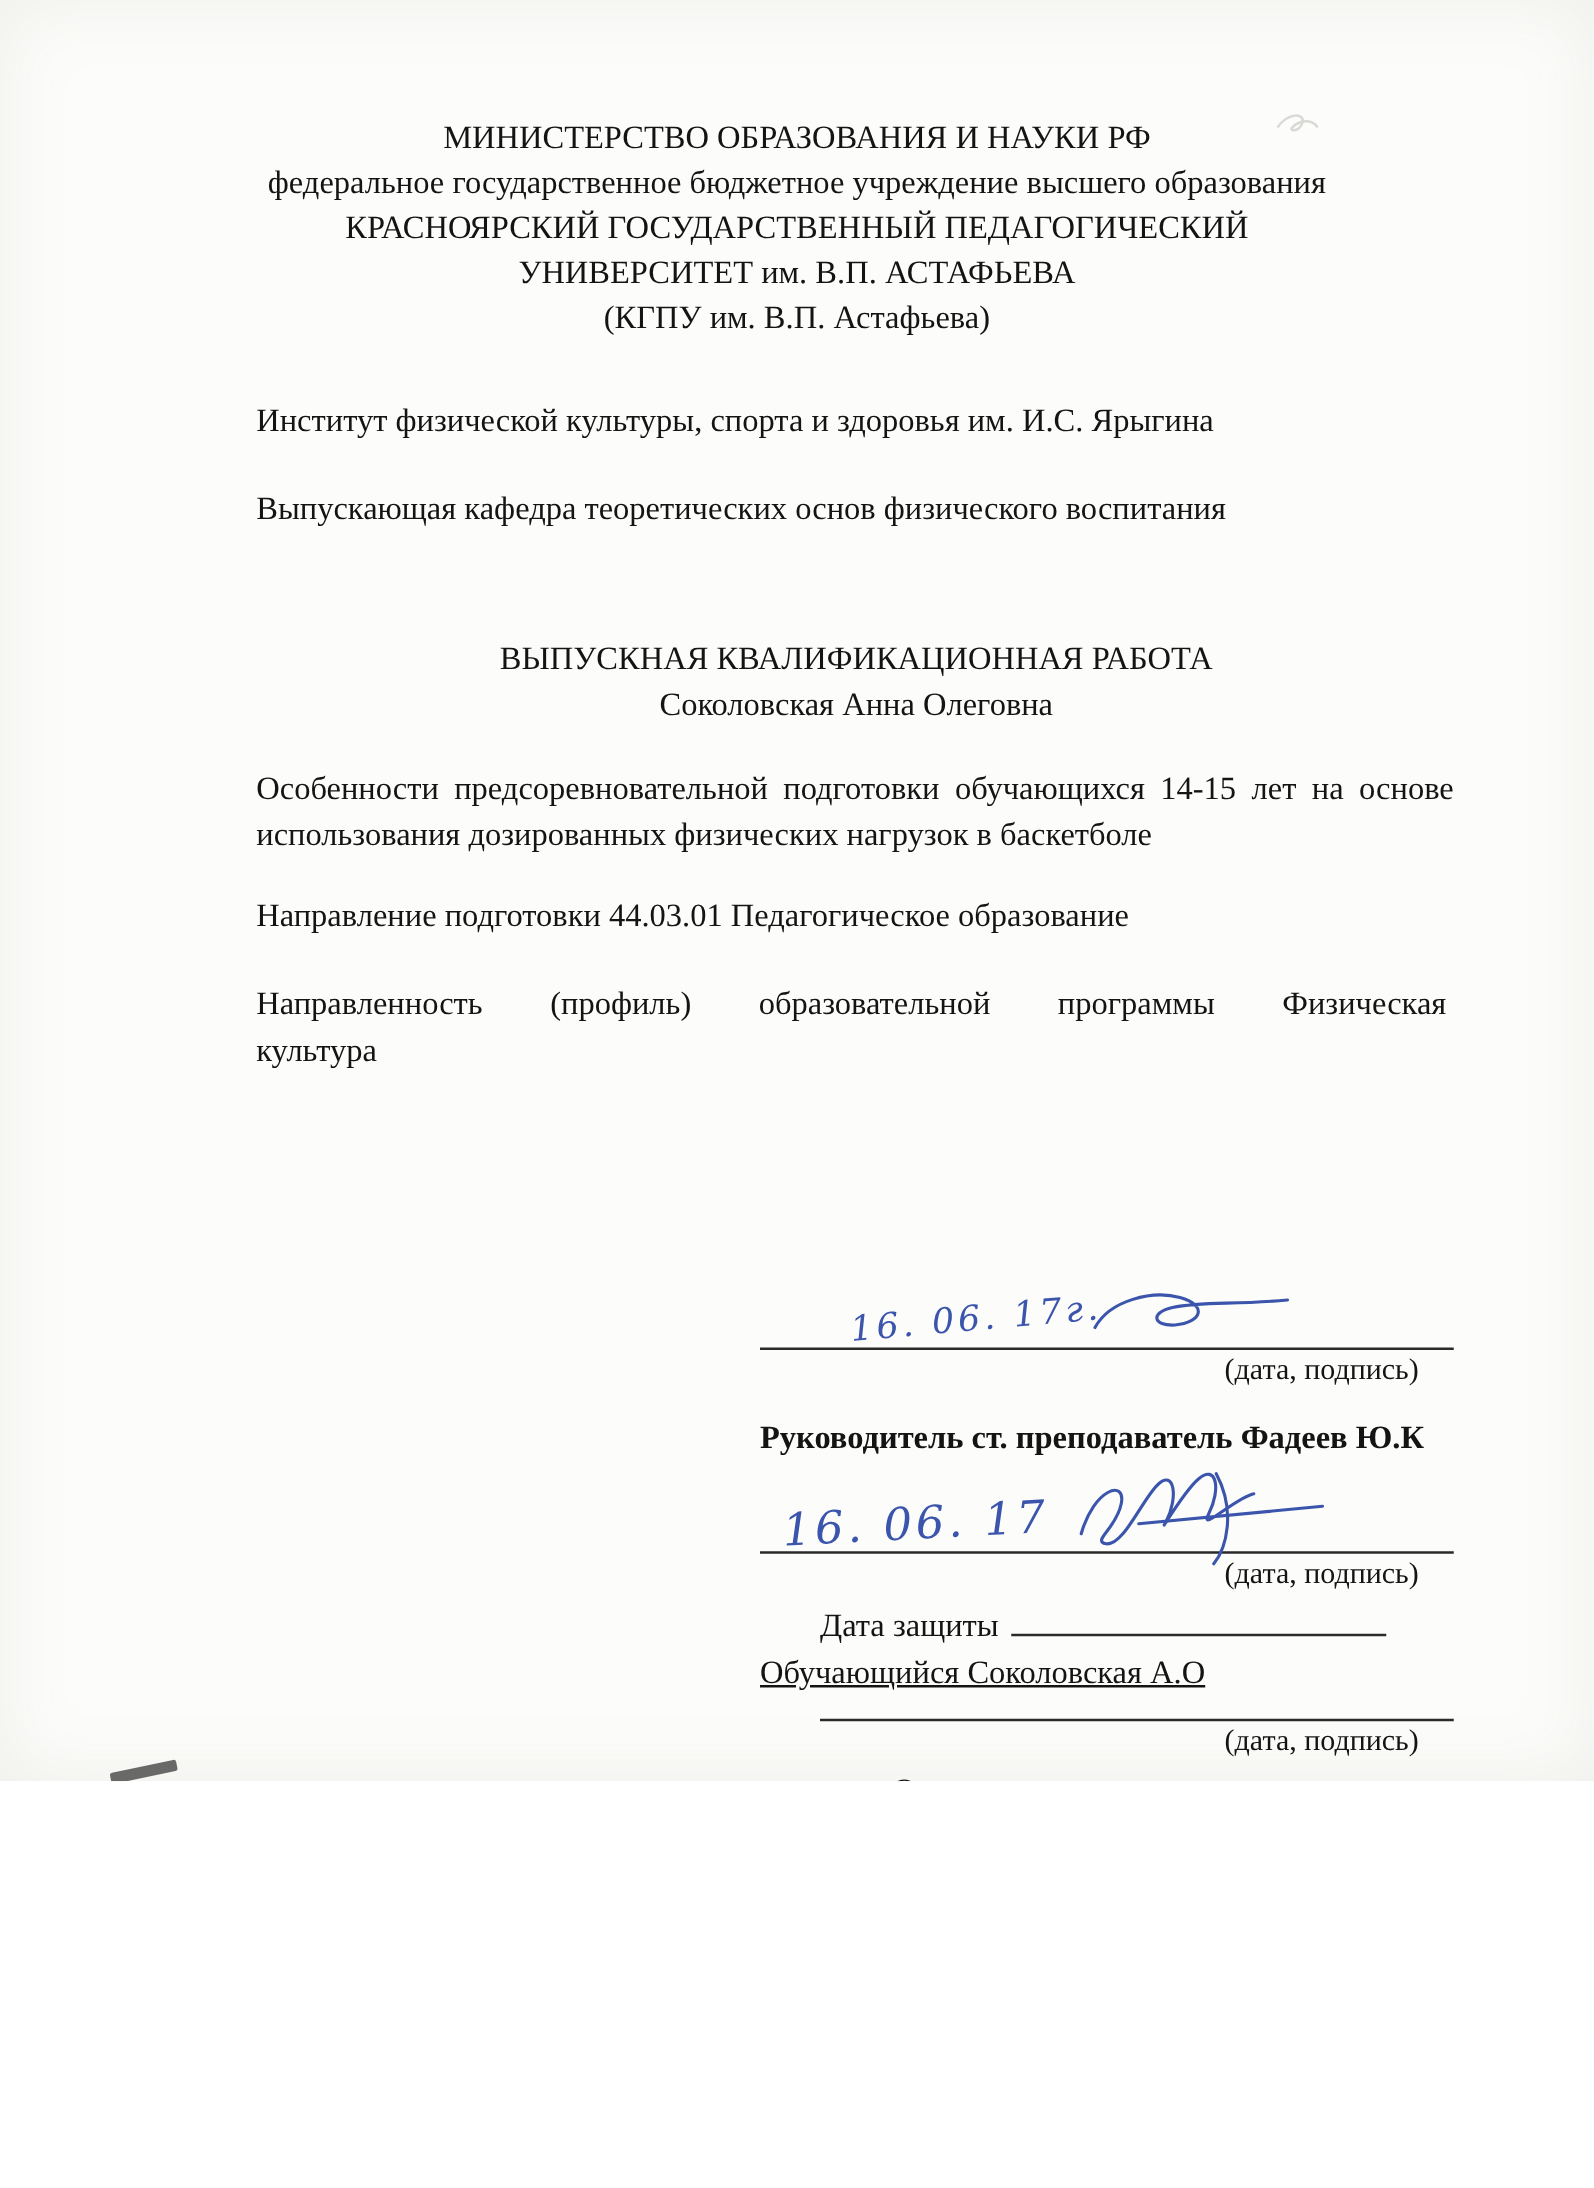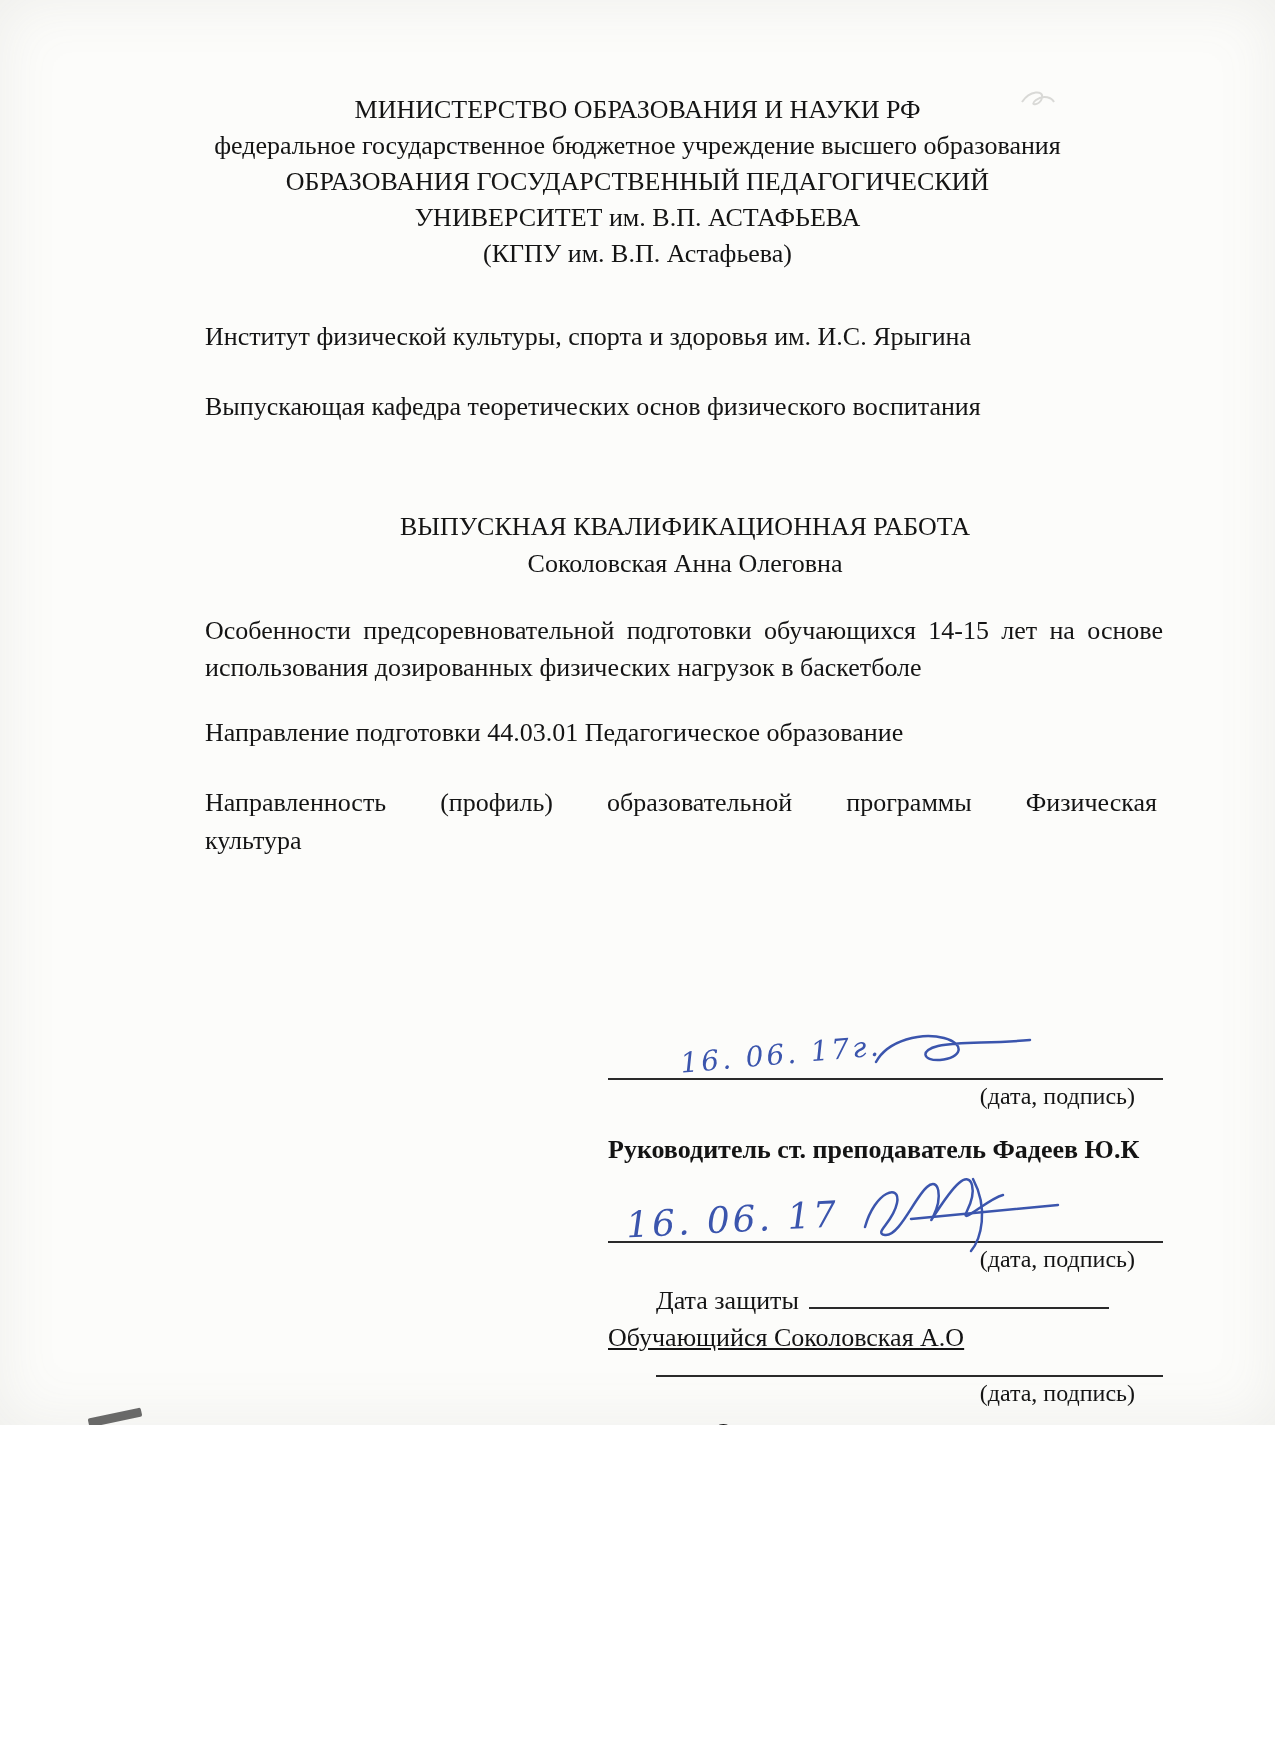--- a/index.html
+++ b/index.html
@@ -186,21 +186,21 @@
   }
 </style>
 </head>
 <body>
 
 <div class="page">
 
   <div class="header-block">
     <div>МИНИСТЕРСТВО ОБРАЗОВАНИЯ И НАУКИ РФ</div>
     <div>федеральное государственное бюджетное учреждение высшего образования</div>
-    <div>ОБРАЗОВАНИЯ ГОСУДАРСТВЕННЫЙ ПЕДАГОГИЧЕСКИЙ</div>
+    <div>КРАСНОЯРСКИЙ ГОСУДАРСТВЕННЫЙ ПЕДАГОГИЧЕСКИЙ</div>
     <div>УНИВЕРСИТЕТ им. В.П. АСТАФЬЕВА</div>
     <div>(КГПУ им. В.П. Астафьева)</div>
   </div>
 
   <div class="institute-line">Институт физической культуры, спорта и здоровья им. И.С. Ярыгина</div>
 
   <div class="department-line">Выпускающая кафедра теоретических основ физического воспитания</div>
 
   <div class="author-block">
     <div>ВЫПУСКНАЯ КВАЛИФИКАЦИОННАЯ РАБОТА</div>

